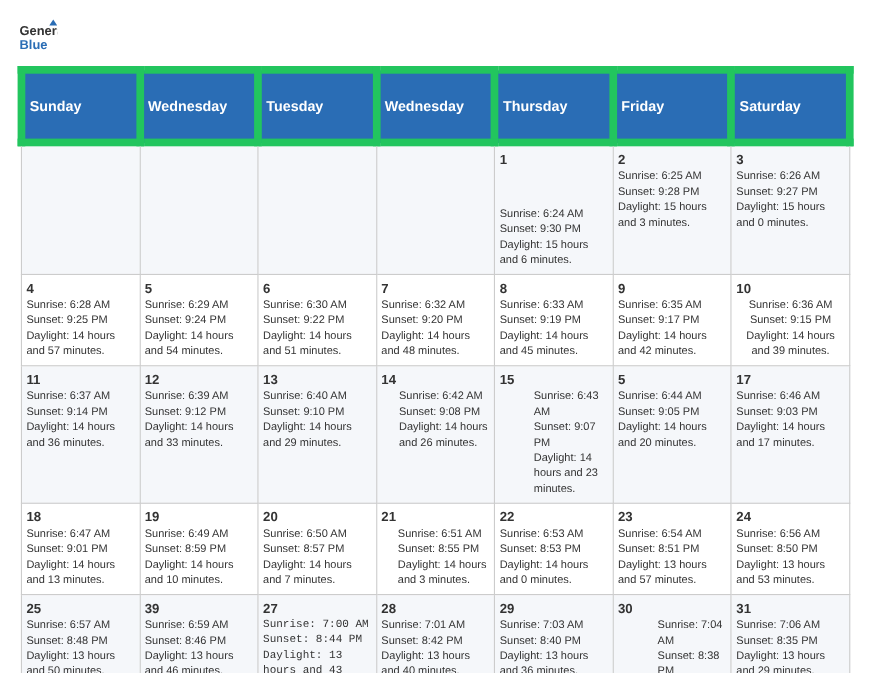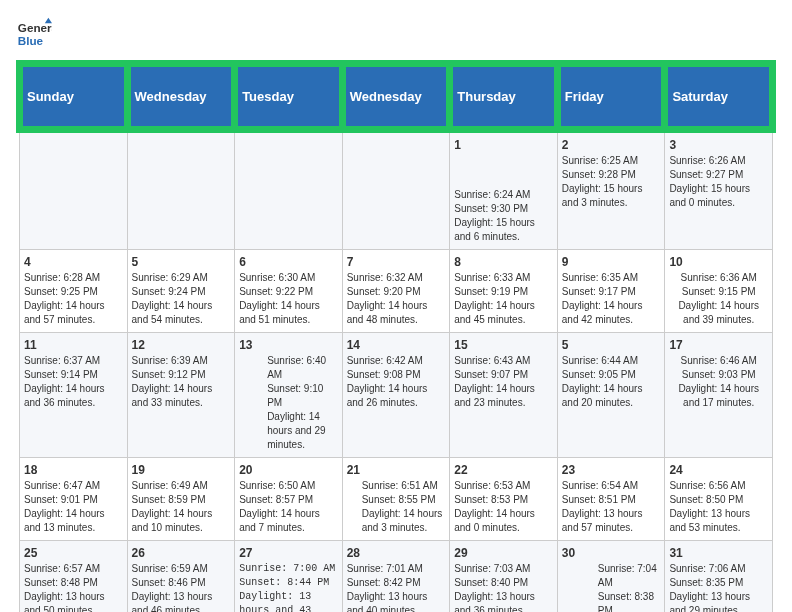--- a/index.html
+++ b/index.html
@@ -185,45 +185,45 @@
 Daylight: 14 hours and 36 minutes.</div>
         </td>
         <td>
           <span class="day-number">12</span>
           <div class="day-info" style="white-space: pre-line;">Sunrise: 6:39 AM
 Sunset: 9:12 PM
 Daylight: 14 hours and 33 minutes.</div>
         </td>
         <td>
           <span class="day-number">13</span>
-          <div class="day-info" style="white-space: pre-line; margin-left: 28px;">Sunrise: 6:40 AM
+          <div class="day-info" style="white-space: pre-line;">Sunrise: 6:40 AM
 Sunset: 9:10 PM
 Daylight: 14 hours and 29 minutes.</div>
         </td>
         <td>
           <span class="day-number">14</span>
-          <div class="day-info" style="white-space: pre-line;">Sunrise: 6:42 AM
+          <div class="day-info" style="white-space: pre-line; margin-left: 16px;">Sunrise: 6:42 AM
 Sunset: 9:08 PM
 Daylight: 14 hours and 26 minutes.</div>
         </td>
         <td>
           <span class="day-number">15</span>
-          <div class="day-info" style="white-space: pre-line;">Sunrise: 6:43 AM
+          <div class="day-info" style="white-space: pre-line; margin-left: 31px;">Sunrise: 6:43 AM
 Sunset: 9:07 PM
 Daylight: 14 hours and 23 minutes.</div>
         </td>
         <td>
           <span class="day-number">5</span>
           <div class="day-info" style="white-space: pre-line;">Sunrise: 6:44 AM
 Sunset: 9:05 PM
 Daylight: 14 hours and 20 minutes.</div>
         </td>
         <td>
           <span class="day-number">17</span>
-          <div class="day-info" style="white-space: pre-line; text-align: center;">Sunrise: 6:46 AM
+          <div class="day-info" style="white-space: pre-line;">Sunrise: 6:46 AM
 Sunset: 9:03 PM
 Daylight: 14 hours and 17 minutes.</div>
         </td>
       </tr>
       <tr>
         <td>
           <span class="day-number">18</span>
           <div class="day-info" style="white-space: pre-line;">Sunrise: 6:47 AM
 Sunset: 9:01 PM
 Daylight: 14 hours and 13 minutes.</div>
@@ -266,21 +266,21 @@
         </td>
       </tr>
       <tr>
         <td>
           <span class="day-number">25</span>
           <div class="day-info" style="white-space: pre-line;">Sunrise: 6:57 AM
 Sunset: 8:48 PM
 Daylight: 13 hours and 50 minutes.</div>
         </td>
         <td>
-          <span class="day-number">26</span>
+          <span class="day-number">39</span>
           <div class="day-info" style="white-space: pre-line;">Sunrise: 6:59 AM
 Sunset: 8:46 PM
 Daylight: 13 hours and 46 minutes.</div>
         </td>
         <td>
           <span class="day-number">27</span>
           <div class="day-info" style="white-space: pre-line; font-family: Liberation Mono, monospace;">Sunrise: 7:00 AM
 Sunset: 8:44 PM
 Daylight: 13 hours and 43 minutes.</div>
         </td>

